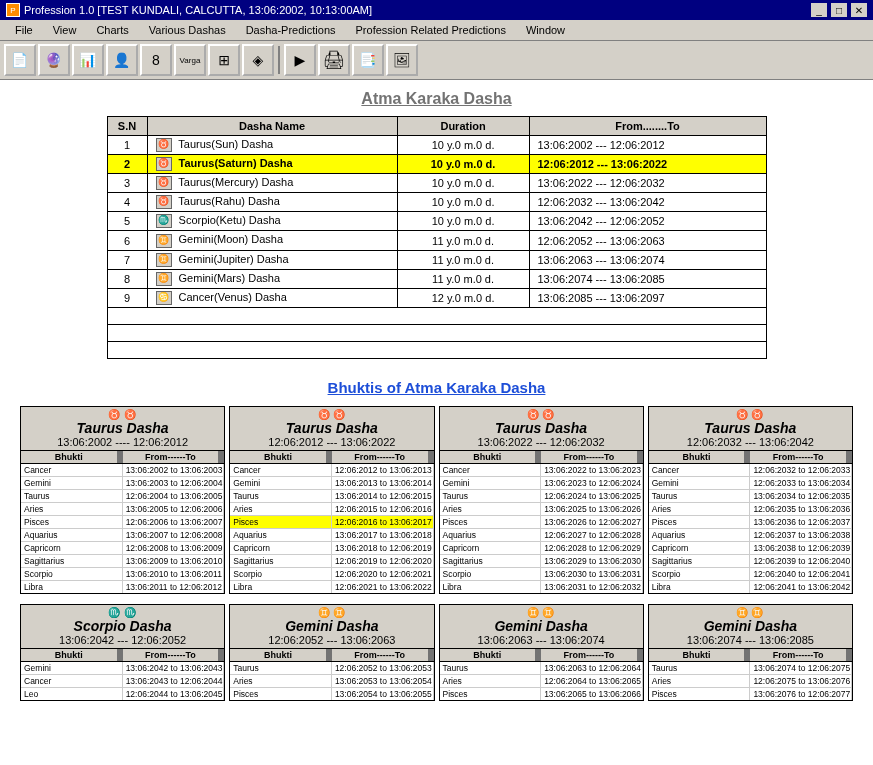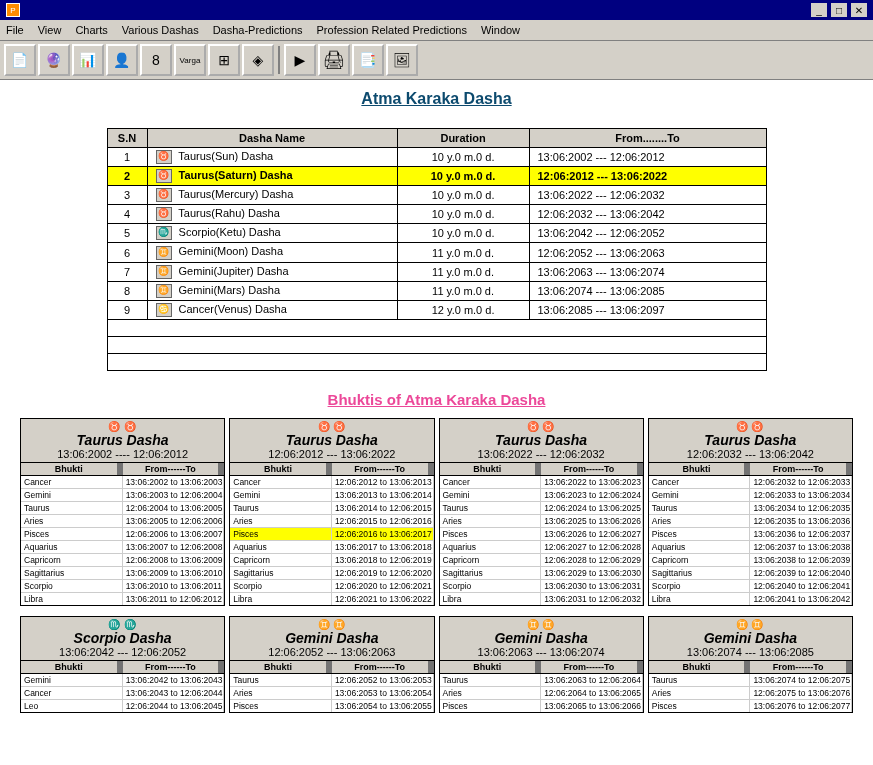--- a/index.html
+++ b/index.html
@@ -14,23 +14,23 @@
       display: flex;
       align-items: center;
       justify-content: space-between;
     }
     .title-bar-left { display: flex; align-items: center; gap: 4px; }
     .title-bar-icon { width: 14px; height: 14px; background: #ff8c00; border: 1px solid #fff; font-size: 8px; display: flex; align-items: center; justify-content: center; color: white; }
 
     
     .menu-bar {
       background: #d4d0c8;
-      padding: 2px 0;
+      padding: 2px 9px;
       display: flex;
-      gap: 2px;
+      gap: 8px;
       border-bottom: 1px solid #808080;
     }
     .menu-item {
       padding: 2px 6px;
       cursor: pointer;
       font-size: 11px;
     }
 
     
     .toolbar {
@@ -54,25 +54,25 @@
     
     .main-content {
       background: white;
       padding: 10px 20px;
       overflow-y: auto;
       height: 690px;
     }
 
     .page-title {
       text-align: center;
-      color: #0c4a6e;
+      color: #737373;
       font-size: 16px;
       font-weight: bold;
       text-decoration: underline;
-      margin-bottom: 20px;
+      margin-bottom: 8px;
     }
     .page-subtitle {
       text-align: center;
       color: #000000;
       font-size: 12px;
       margin-bottom: 12px;
     }
 
     
     .dasha-table {
@@ -96,21 +96,21 @@
     .dasha-table td.sn { text-align: center; width: 40px; }
     .dasha-table td.duration { text-align: center; }
     .dasha-table td.from-to { text-align: left; }
     .row-highlight { background: #ffff00; font-weight: bold; }
     .row-normal { background: white; }
     .row-empty { height: 16px; }
 
     
     .bhuktis-title {
       text-align: center;
-      color: #ec4899;
+      color: #1d4ed8;
       font-size: 15px;
       font-weight: bold;
       text-decoration: underline;
       margin-bottom: 10px;
     }
 
     .bhuktis-grid {
       display: grid;
       grid-template-columns: repeat(4, 1fr);
       gap: 4px;
@@ -157,20 +157,21 @@
       overflow: hidden;
     }
     .bhukti-row-highlight { background: #ffff00; }
   </style>
 </head>
 <body>
 
 <div class="title-bar">
   <div class="title-bar-left">
     <div class="title-bar-icon">P</div>
+    <span>Profession 1.0 [TEST KUNDALI, CALCUTTA, 13:06:2002, 10:13:00AM]</span>
   </div>
   <div style="display:flex;gap:4px;">
     <div style="background:#d4d0c8;color:#000;width:16px;height:14px;display:flex;align-items:center;justify-content:center;font-size:10px;cursor:pointer;">_</div>
     <div style="background:#d4d0c8;color:#000;width:16px;height:14px;display:flex;align-items:center;justify-content:center;font-size:10px;cursor:pointer;">□</div>
     <div style="background:#d4d0c8;color:#000;width:16px;height:14px;display:flex;align-items:center;justify-content:center;font-size:10px;cursor:pointer;">✕</div>
   </div>
 </div>
 
 <div class="menu-bar">
   <span class="menu-item">File</span>

